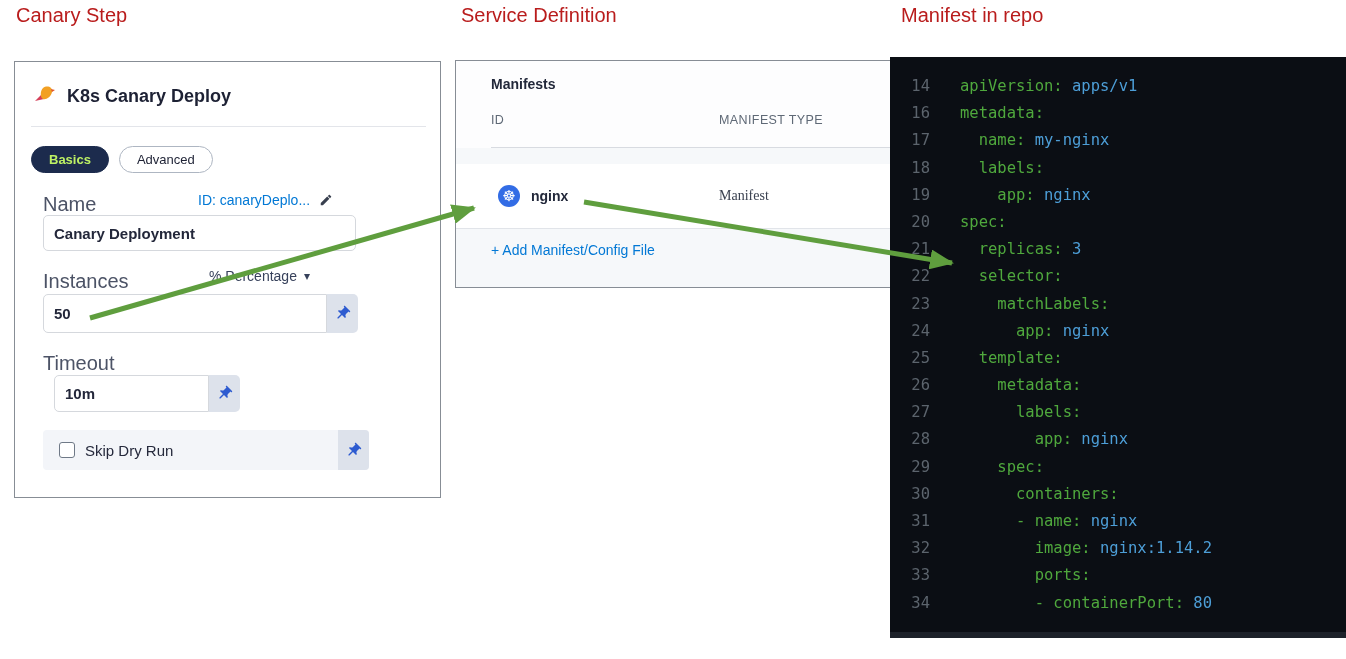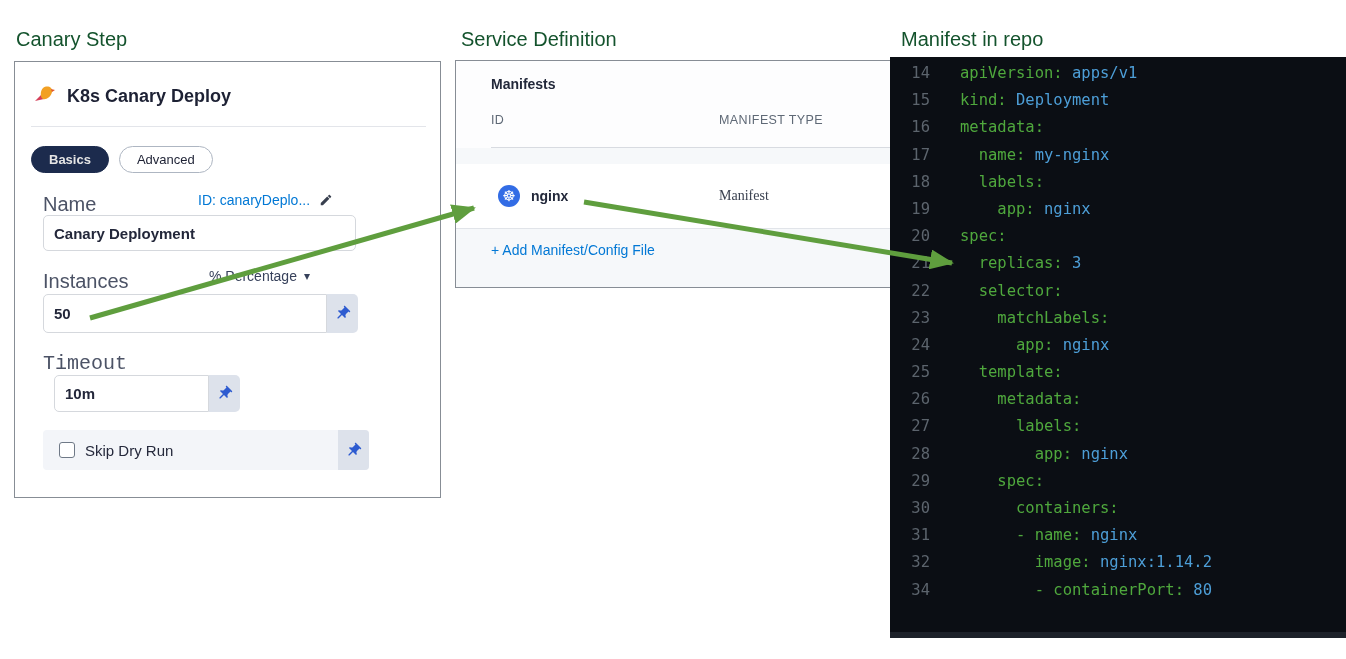--- a/index.html
+++ b/index.html
@@ -1,34 +1,34 @@
 <!DOCTYPE html>
 <html><head>
 <meta charset="utf-8">
 <style>
   html,body{margin:0;padding:0;background:#fff;}
   .canvas{position:relative;width:1346px;height:659px;background:#fff;overflow:hidden;
           font-family:"Liberation Sans",sans-serif;}
 
   
-  .section-label{position:absolute;top:28px;font-size:20px;color:#14532d;}
+  .section-label{position:absolute;top:4px;font-size:20px;color:#b91c1c;}
   .lbl-canary{left:16px;} .lbl-service{left:461px;} .lbl-manifest{left:901px;}
 
   
   .panel-canary{position:absolute;left:14px;top:61px;width:427px;height:437px;
                 border:1px solid #878d95;background:#fff;box-sizing:border-box;}
   .step-title-row{position:absolute;left:18px;top:22px;display:flex;align-items:center;gap:10px;}
   .canary-icon{width:24px;height:24px;flex:0 0 auto;}
   .step-title{font-size:18px;font-weight:bold;color:#1d2134;}
   .title-divider{position:absolute;left:16px;right:14px;top:64px;border:none;border-top:1px solid #e3e5ea;margin:0;}
   .tabs{position:absolute;left:16px;top:84px;display:flex;gap:10px;}
   .tab{height:27px;border-radius:14px;padding:0 17px;font-size:13px;display:flex;align-items:center;
        box-sizing:border-box;cursor:pointer;background:#fff;border:1px solid #aeb6c2;color:#1d2134;font-weight:500;
        font-family:"Liberation Sans",sans-serif;}
-  .tab.active{background:#1c2b4d;border-color:#1c2b4d;color:#e5e5e5;font-weight:bold;}
+  .tab.active{background:#1c2b4d;border-color:#1c2b4d;color:#bef264;font-weight:bold;}
 
   .field-label{position:absolute;font-size:20px;color:#4c5366;}
   .lbl-name{left:28px;top:131px;}
   .id-row{position:absolute;left:183px;top:130px;display:flex;align-items:center;gap:9px;}
   .id-link{font-size:14px;color:#0278d5;cursor:pointer;}
   .pencil-icon{width:14px;height:14px;cursor:pointer;}
 
   .text-input{box-sizing:border-box;border:1px solid #d5d8dd;border-radius:5px;background:#fff;
               font-size:15px;font-weight:600;color:#23273a;padding:0 10px;
               font-family:"Liberation Sans",sans-serif;outline:none;}
@@ -41,21 +41,21 @@
 
   .input-group{position:absolute;display:flex;}
   .grp-instances{left:28px;top:232px;}
   .grp-timeout{left:28px;top:313px;padding-left:11px;}
   .grp-instances .text-input{width:284px;height:39px;border-radius:5px 0 0 5px;}
   .grp-timeout .text-input{width:155px;height:37px;border-radius:5px 0 0 5px;}
   .pin-btn{width:31px;display:flex;align-items:center;justify-content:center;background:#dde2eb;
            border:none;border-radius:0 5px 5px 0;cursor:pointer;padding:0;}
   .pin-btn svg{width:17px;height:17px;}
 
-  .lbl-timeout{left:28px;top:290px;font-family:Liberation Mono, monospace;}
+  .lbl-timeout{left:28px;top:290px;}
 
   .skip-row{position:absolute;left:28px;top:368px;width:326px;height:40px;background:#f3f5f9;
             border-radius:4px;display:flex;align-items:center;}
   .skip-check{appearance:none;-webkit-appearance:none;width:16px;height:16px;border:1.6px solid #6f7987;
               border-radius:3px;background:#fff;margin:0 0 0 16px;cursor:pointer;}
   .skip-label{font-size:15px;color:#25293c;margin-left:10px;flex:1;}
   .skip-row .pin-btn{height:40px;border-radius:0 4px 4px 0;}
 
   
   .panel-service{position:absolute;left:455px;top:60px;width:500px;height:228px;
@@ -71,21 +71,21 @@
             background:#326ce5;color:#fff;display:flex;align-items:center;justify-content:center;
             font-size:15px;font-family:"DejaVu Sans",sans-serif;}
   .manifest-id{position:absolute;left:75px;top:24px;font-size:14px;font-weight:bold;color:#22283a;}
   .manifest-type{position:absolute;left:263px;top:24px;font-size:14px;color:#3a4150;font-family:Liberation Serif, serif;}
   .add-link{position:absolute;left:35px;top:181px;font-size:14px;color:#0278d5;cursor:pointer;font-weight:500;}
 
   
   .panel-code{position:absolute;left:890px;top:57px;width:456px;height:581px;background:#0b0e14;
               box-sizing:border-box;padding-top:3px;overflow:hidden;}
   .code-line{height:27.2px;line-height:27.2px;font-family:"DejaVu Sans Mono",monospace;font-size:15.5px;}
-  .ln{display:inline-block;width:40px;text-align:right;color:#5c646d;}
+  .ln{display:inline-block;width:40px;text-align:right;color:#5c646d;margin-top:13px;}
   .cd{white-space:pre;margin-left:30px;}
   .tok-key{color:#4fa83d;}
   .tok-val{color:#4d9ed7;}
   .code-scroll-strip{position:absolute;left:0;right:0;bottom:0;height:6px;background:#1d222a;}
 
   
   .arrows{position:absolute;left:0;top:0;pointer-events:none;z-index:30;}
 </style>
 </head>
 <body>
@@ -172,38 +172,38 @@
       <span class="k8s-icon">☸</span>
       <span class="manifest-id">nginx</span>
       <span class="manifest-type">Manifest</span>
     </div>
     <span class="add-link">+ Add Manifest/Config File</span>
   </div>
 
   <div class="panel-code">
     <div>
         <div class="code-line"><span class="ln">14</span><span class="cd"><span class="tok-key">apiVersion:</span><span class="tok-val"> apps/v1</span></span></div>
-        <div class="code-line"><span class="ln">15</span><span class="cd"><span class="tok-key">kind:</span><span class="tok-val"> Deployment</span></span></div>
         <div class="code-line"><span class="ln">16</span><span class="cd"><span class="tok-key">metadata:</span></span></div>
         <div class="code-line"><span class="ln">17</span><span class="cd"><span class="tok-key">  name:</span><span class="tok-val"> my-nginx</span></span></div>
         <div class="code-line"><span class="ln">18</span><span class="cd"><span class="tok-key">  labels:</span></span></div>
         <div class="code-line"><span class="ln">19</span><span class="cd"><span class="tok-key">    app:</span><span class="tok-val"> nginx</span></span></div>
         <div class="code-line"><span class="ln">20</span><span class="cd"><span class="tok-key">spec:</span></span></div>
         <div class="code-line"><span class="ln">21</span><span class="cd"><span class="tok-key">  replicas:</span><span class="tok-val"> 3</span></span></div>
         <div class="code-line"><span class="ln">22</span><span class="cd"><span class="tok-key">  selector:</span></span></div>
         <div class="code-line"><span class="ln">23</span><span class="cd"><span class="tok-key">    matchLabels:</span></span></div>
         <div class="code-line"><span class="ln">24</span><span class="cd"><span class="tok-key">      app:</span><span class="tok-val"> nginx</span></span></div>
         <div class="code-line"><span class="ln">25</span><span class="cd"><span class="tok-key">  template:</span></span></div>
         <div class="code-line"><span class="ln">26</span><span class="cd"><span class="tok-key">    metadata:</span></span></div>
         <div class="code-line"><span class="ln">27</span><span class="cd"><span class="tok-key">      labels:</span></span></div>
         <div class="code-line"><span class="ln">28</span><span class="cd"><span class="tok-key">        app:</span><span class="tok-val"> nginx</span></span></div>
         <div class="code-line"><span class="ln">29</span><span class="cd"><span class="tok-key">    spec:</span></span></div>
         <div class="code-line"><span class="ln">30</span><span class="cd"><span class="tok-key">      containers:</span></span></div>
         <div class="code-line"><span class="ln">31</span><span class="cd"><span class="tok-key">      - name:</span><span class="tok-val"> nginx</span></span></div>
         <div class="code-line"><span class="ln">32</span><span class="cd"><span class="tok-key">        image:</span><span class="tok-val"> nginx:1.14.2</span></span></div>
+        <div class="code-line"><span class="ln">33</span><span class="cd"><span class="tok-key">        ports:</span></span></div>
         <div class="code-line"><span class="ln">34</span><span class="cd"><span class="tok-key">        - containerPort:</span><span class="tok-val"> 80</span></span></div>
       </div>
     <div class="code-scroll-strip"></div>
   </div>
 
   <svg class="arrows" width="1346" height="659" viewBox="0 0 1346 659">
     <defs>
       <marker id="ah" markerUnits="userSpaceOnUse" markerWidth="26" markerHeight="20" refX="22" refY="10" orient="auto">
         <polygon points="0,0 24,10 0,20" fill="#5f9e3e"></polygon>
       </marker>

